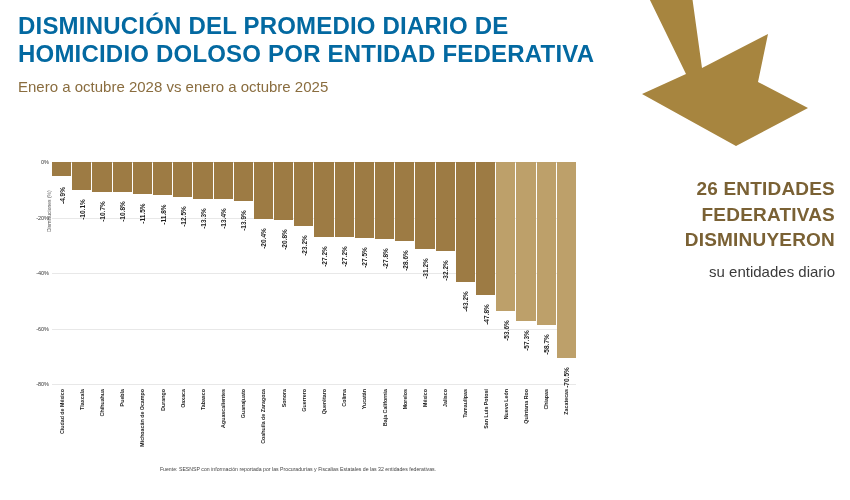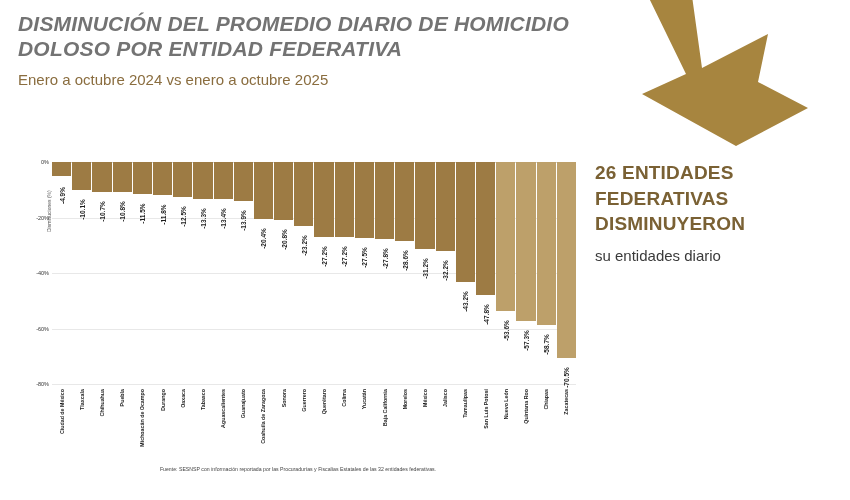--- a/index.html
+++ b/index.html
@@ -12,48 +12,47 @@
     position: relative;
   }
 
   
   .header {
     position: absolute;
     left: 18px; top: 12px;
     width: 600px;
   }
   .title {
-    font-size: 21px;
+    font-size: 24px;
     font-weight: bold;
-    color: #737373;
+    color: #0369a1;
     line-height: 1.18;
     letter-spacing: 0.2px;
     text-transform: uppercase;
-    font-style: italic;
   }
   .subtitle {
     margin-top: 9px;
     font-size: 15px;
     color: #8a6d3f;
     font-weight: normal;
   }
 
   
   .arrow-wrap {
     position: absolute;
     left: 640px; top: 0px;
     width: 200px; height: 150px;
   }
 
   
   .callout {
     position: absolute;
-    left: 595px; top: 160px;
+    left: 595px; top: 176px;
     width: 240px;
-    text-align: left;
+    text-align: right;
   }
   .callout-big {
     font-size: 19px;
     font-weight: bold;
     color: #7a6134;
     line-height: 1.35;
     letter-spacing: 0.2px;
   }
   .callout-sub {
     margin-top: 10px;
@@ -153,21 +152,21 @@
     text-align: center;
     font-size: 5.2px;
     color: #444;
   }
 </style>
 </head>
 <body>
 
 <div class="header">
   <div class="title">DISMINUCIÓN DEL PROMEDIO DIARIO DE HOMICIDIO DOLOSO POR ENTIDAD FEDERATIVA</div>
-  <div class="subtitle">Enero a octubre 2024 vs enero a octubre 2025</div>
+  <div class="subtitle">Enero a octubre 2028 vs enero a octubre 2025</div>
 </div>
 
 <div class="arrow-wrap">
   <svg width="200" height="150" viewBox="0 0 200 150" aria-hidden="true">
     <polygon points="8,0 52,0 62,72 128,38 118,86 168,112 96,150 2,98 46,78" fill="#a7853f" transform="translate(0,-4)"></polygon>
   </svg>
 </div>
 
 <div class="callout">
   <div class="callout-big">26 ENTIDADES FEDERATIVAS DISMINUYERON</div>

